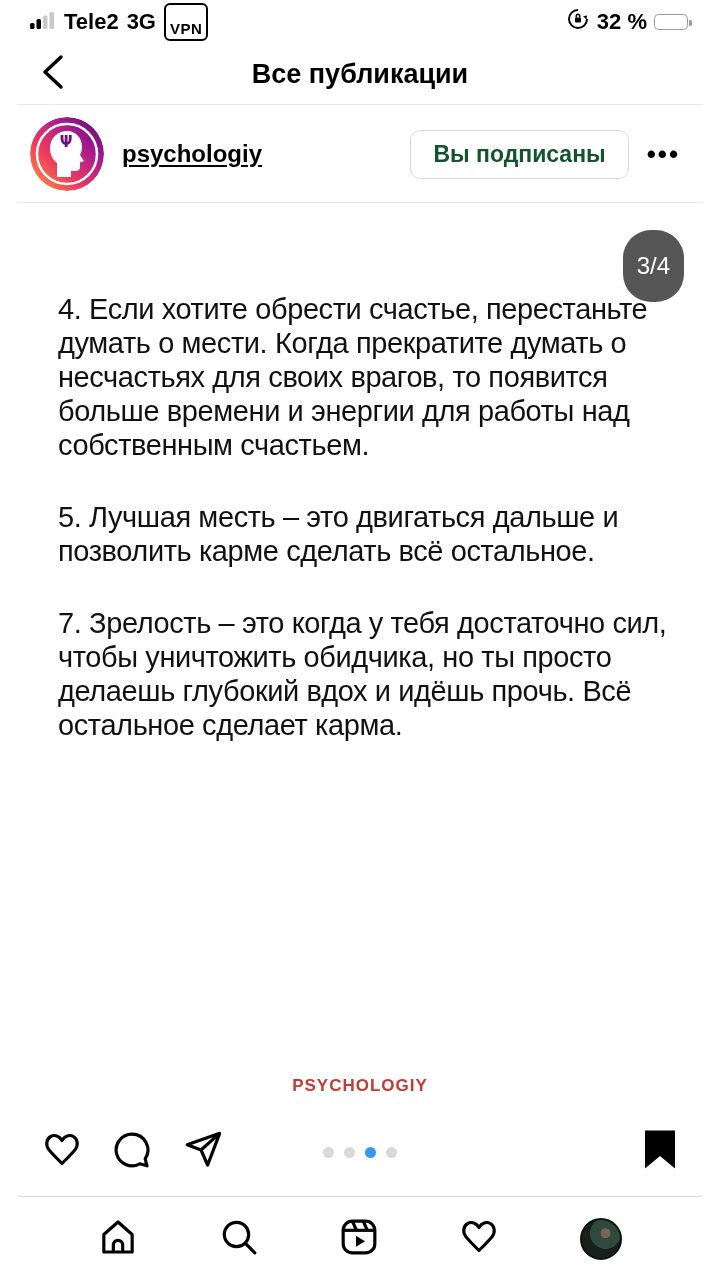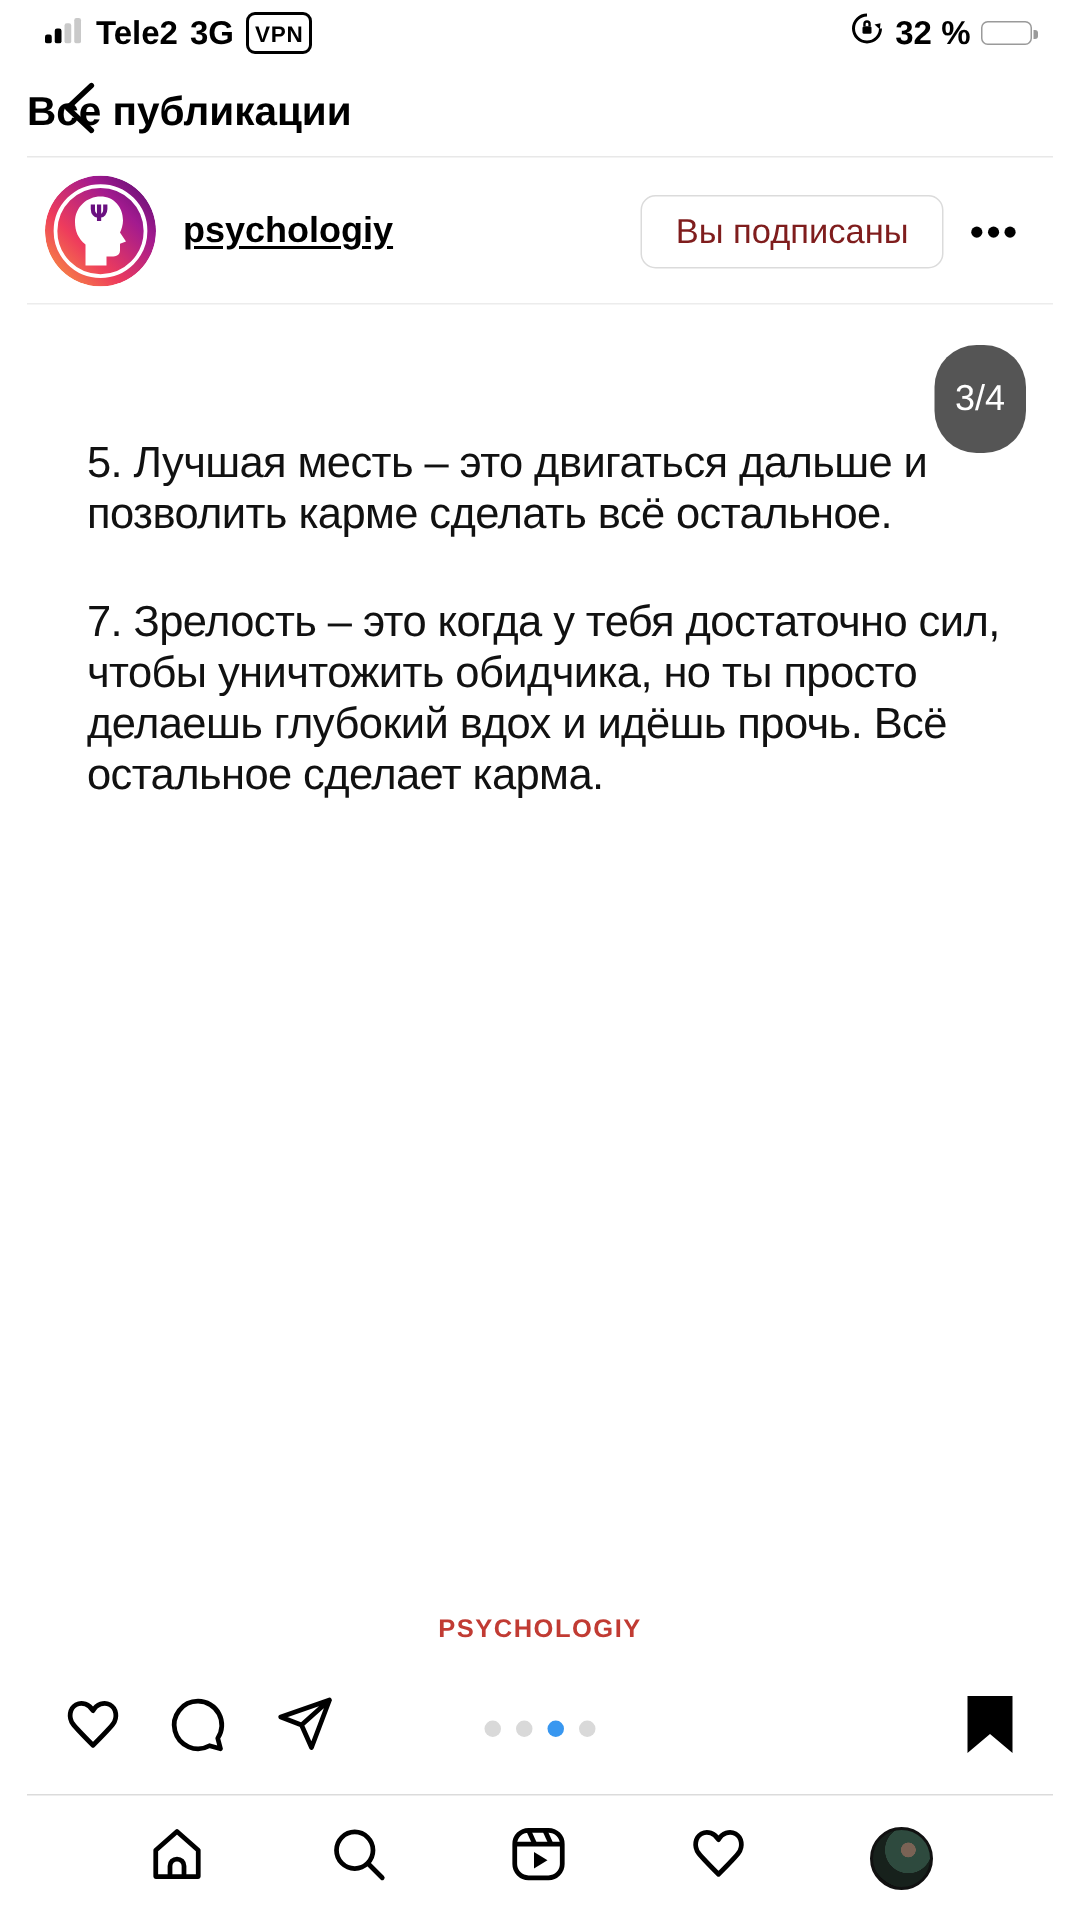--- a/index.html
+++ b/index.html
@@ -4,37 +4,37 @@
 <style>
   * { margin:0; padding:0; box-sizing:border-box; }
   html,body { background:#fff; }
   body { font-family:"Liberation Sans", sans-serif; color:#000; }
   #screen { position:relative; width:684px; height:1280px; background:#fff; overflow:hidden; margin:0 auto; }
 
   
   .statusbar { position:absolute; top:0; left:0; right:0; height:44px; display:flex; align-items:center; justify-content:space-between; padding:0 14px 0 12px; font-size:22px; font-weight:600; color:#000; }
   .sb-left { display:flex; align-items:center; gap:8px; }
   .sb-right { display:flex; align-items:center; gap:7px;text-align:center; }
-  .vpn-badge { border:2px solid #000; border-radius:6px; font-size:15px; font-weight:700; padding:4px 4px 1px 4px; line-height:19px; letter-spacing:.5px; }
+  .vpn-badge { border:2px solid #000; border-radius:6px; font-size:15px; font-weight:700; padding:14px 4px 1px 4px; line-height:19px; letter-spacing:.5px; }
   .sb-time { position:absolute; left:0; right:0; text-align:center; font-weight:700; font-size:23px; pointer-events:none; }
   .battery { position:relative; width:34px; height:16px; border:1.5px solid #9a9a9a; border-radius:4.5px; padding:1.5px; }
   .battery .fill { width:32%; height:100%; background:#000; border-radius:2px; }
   .battery .tip { position:absolute; right:-5px; top:4.5px; width:3px; height:6px; background:#9a9a9a; border-radius:0 2px 2px 0; }
 
   
   .navheader { position:absolute; top:44px; left:0; right:0; height:61px; display:flex; align-items:center; border-bottom:1px solid #e8e8e8; background:#fff; }
   .back-btn { width:70px; display:flex; align-items:center; justify-content:center; cursor:pointer; }
-  .nav-title { position:absolute; left:0; right:0; text-align:left; font-size:27px; font-weight:700; pointer-events:none; }
+  .nav-title { position:absolute; left:0; right:0; text-align:center; font-size:27px; font-weight:700; pointer-events:none; }
 
   
   .postheader { position:absolute; top:106px; left:0; right:0; height:97px; display:flex; align-items:center; border-bottom:1px solid #ececec; padding:0 18px 0 12px; background:#fff; }
   .avatar { width:74px; height:74px; flex:0 0 74px; border-radius:50%; overflow:hidden; cursor:pointer; }
   .username { margin-left:18px; font-size:24px; font-weight:700; text-decoration:underline; text-underline-offset:3px; color:#000; cursor:pointer; }
   .ph-spacer { flex:1; }
-  .followed-btn { border:1px solid #dbdbdb; background:#fff; border-radius:10px; font-family:inherit; font-size:23px; font-weight:400; color:#7f1d1d; padding:10px 22px; cursor:pointer; }
+  .followed-btn { border:1px solid #dbdbdb; background:#fff; border-radius:10px; font-family:inherit; font-size:23px; font-weight:700; color:#14532d; padding:10px 22px; cursor:pointer; }
   .more-btn { margin-left:14px; font-size:26px; font-weight:700; letter-spacing:2px; cursor:pointer; padding:6px 4px; }
 
   
   .post-image { position:absolute; top:204px; left:0; right:0; height:904px; background:#fff; }
   .page-badge { position:absolute; top:26px; right:18px; background:rgba(62,62,62,.88); color:#fff; font-size:24px; border-radius:28px; padding:24px 14px; line-height:1; }
   .post-text { padding:88px 30px 0 40px; }
   .post-text p { font-size:29px; line-height:34px; letter-spacing:-0.4px; color:#111; margin:0 0 38px 0; }
   .watermark { position:absolute; left:0; right:0; bottom:12px; text-align:center; font-size:17px; font-weight:600; letter-spacing:1px; color:#c13b33; }
 
   
@@ -116,20 +116,21 @@
     </div>
     <span class="username">psychologiy</span>
     <div class="ph-spacer"></div>
     <button class="followed-btn">Вы подписаны</button>
     <div class="more-btn">•••</div>
   </div>
 
   <div class="post-image">
     <div class="page-badge">3/4</div>
     <div class="post-text">
+      <p>4. Если хотите обрести счастье, перестаньте думать о мести. Когда прекратите думать о несчастьях для своих врагов, то появится больше времени и энергии для работы над собственным счастьем.</p>
       <p>5. Лучшая месть – это двигаться дальше и позволить карме сделать всё остальное.</p>
       <p>7. Зрелость – это когда у тебя достаточно сил, чтобы уничтожить обидчика, но ты просто делаешь глубокий вдох и идёшь прочь. Всё остальное сделает карма.</p>
     </div>
     <div class="watermark">PSYCHOLOGIY</div>
   </div>
 
   <div class="actionbar">
     <div class="dots">
         <span class="dot" style="background: rgb(217, 217, 217);"></span>
         <span class="dot" style="background: rgb(217, 217, 217);"></span>

